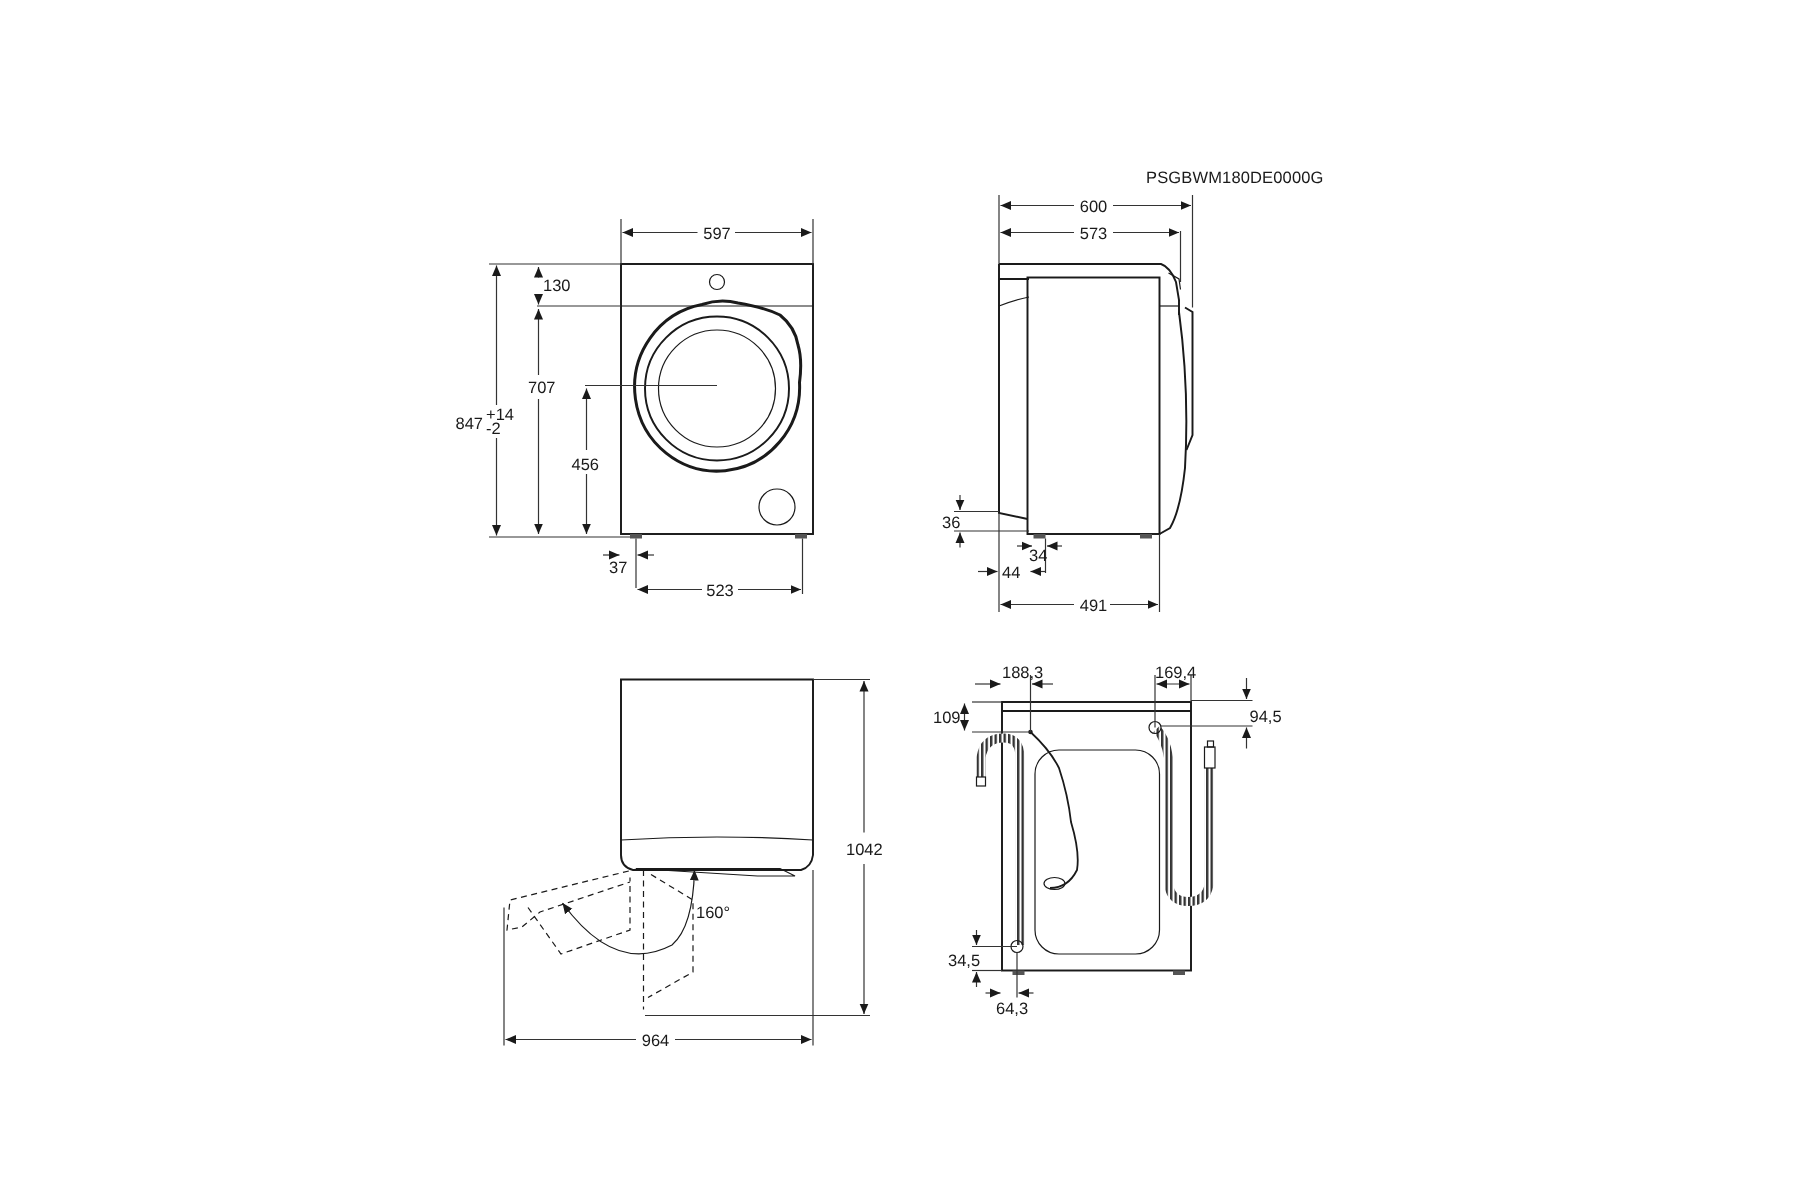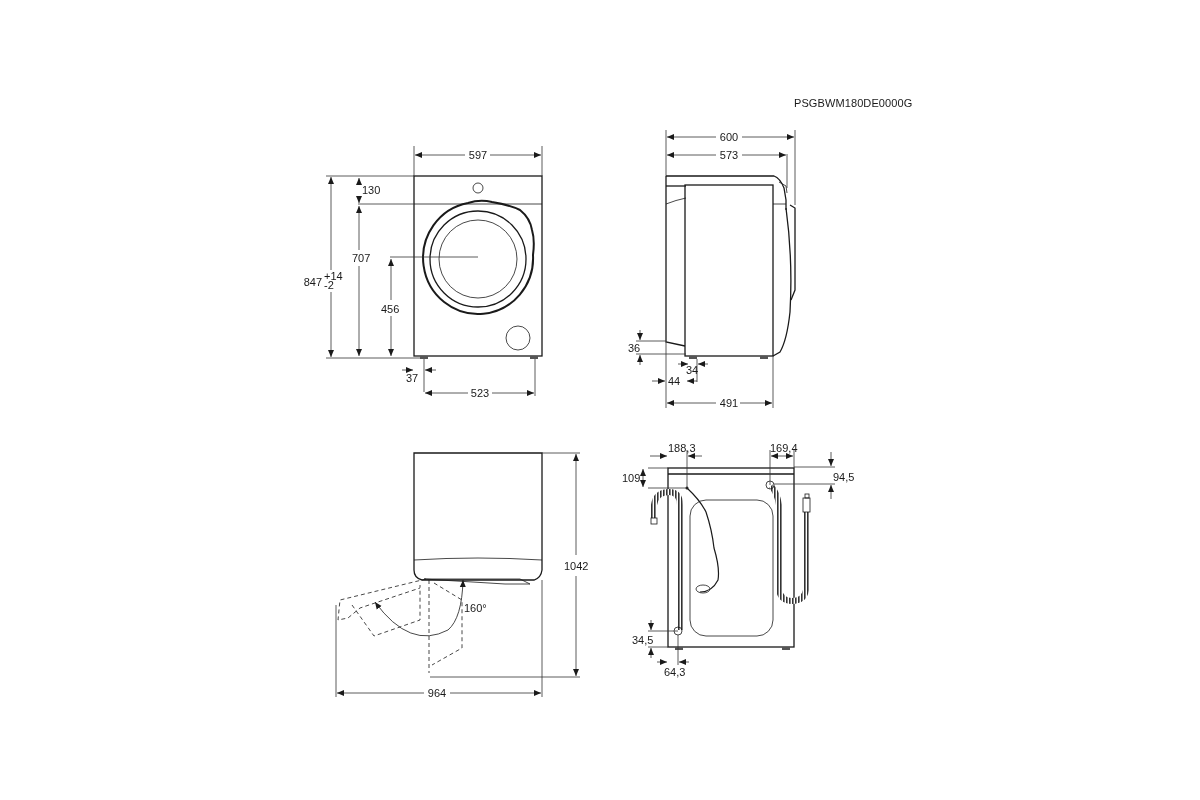--- a/index.html
+++ b/index.html
@@ -1,18 +1,18 @@
 <!DOCTYPE html>
 <html><head>
 <meta charset="utf-8">
 <style>
   html, body { margin:0; padding:0; background:#ffffff; }
   body { width:1200px; height:800px; position:relative; overflow:hidden; font-family:"Liberation Sans", sans-serif; }
   #drawing { position:absolute; left:0; top:0; }
-  .model { position:absolute; left:764px; top:97px; font-size:11px; color:#1a1a1a; letter-spacing:0.1px;margin-left:30px; }
+  .model { position:absolute; left:764px; top:113px; font-size:11px; color:#1a1a1a; letter-spacing:0.1px; }
   svg text { font-family:"Liberation Sans", sans-serif; font-size:11px; fill:#1a1a1a; }
   .ln { stroke:#1a1a1a; fill:none; }
   .thin { stroke-width:0.8; }
   .med { stroke-width:1.3; }
   .thick { stroke-width:2; }
   .dash { stroke-dasharray:4 3; }
   .dim { stroke:#333; stroke-width:0.8; fill:none; }
 </style>
 </head>
 <body>

